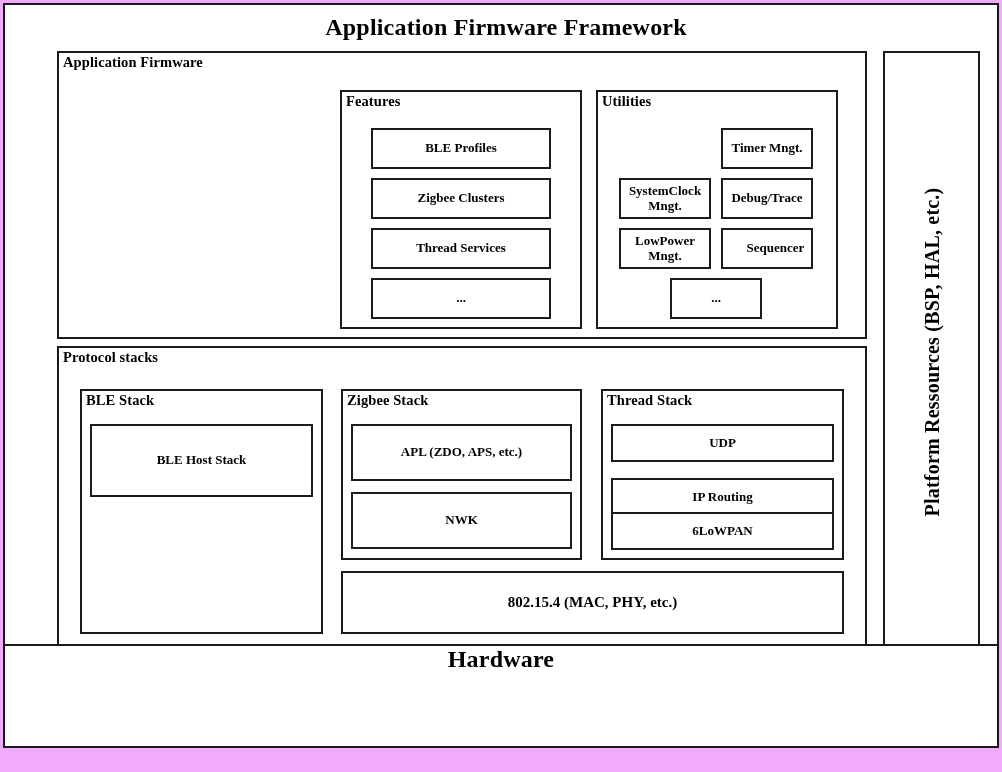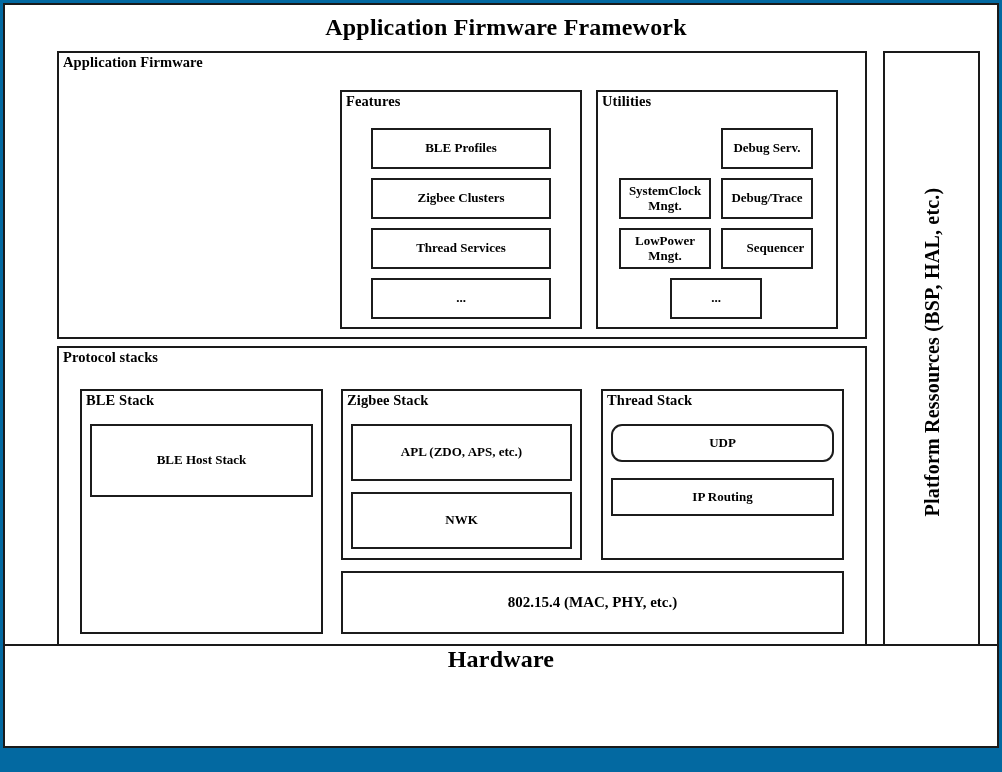--- a/index.html
+++ b/index.html
@@ -11,21 +11,21 @@
     width: 1002px;
     height: 772px;
     font-family: "Liberation Serif", "DejaVu Serif", serif;
     color: #000000;
     overflow: hidden;
   }
   #canvas {
     position: relative;
     width: 1002px;
     height: 772px;
-    background: #0369a1;
+    background: #f0abfc;
   }
 
   
   .box {
     position: absolute;
     box-sizing: border-box;
     background: #ffffff;
     border: 2px solid #1a1a1a;
   }
 
@@ -110,21 +110,21 @@
 
   <div class="leaf" style="left:371px; top:128px; width:180px; height:41px;">BLE Profiles</div>
   <div class="leaf" style="left:371px; top:178px; width:180px; height:41px;">Zigbee Clusters</div>
   <div class="leaf" style="left:371px; top:228px; width:180px; height:41px;">Thread Services</div>
   <div class="leaf" style="left:371px; top:278px; width:180px; height:41px;">...</div>
 
   <div class="box" id="utilities-panel" style="left:596px; top:90px; width:242px; height:239px;">
     <div class="panel-label">Utilities</div>
   </div>
 
-  <div class="leaf small" style="left:721px; top:128px; width:92px; height:41px;">Debug Serv.</div>
+  <div class="leaf small" style="left:721px; top:128px; width:92px; height:41px;">Timer Mngt.</div>
 
   <div class="leaf small" style="left:619px; top:178px; width:92px; height:41px;">SystemClock Mngt.</div>
   <div class="leaf small" style="left:721px; top:178px; width:92px; height:41px;">Debug/Trace</div>
 
   <div class="leaf small" style="left:619px; top:228px; width:92px; height:41px;">LowPower Mngt.</div>
   <div class="leaf small" style="left:721px; top:228px; width:92px; height:41px;padding-left:20px;">Sequencer</div>
 
   <div class="leaf small" style="left:670px; top:278px; width:92px; height:41px;">...</div>
 
   <div class="box" id="protocol-stacks-panel" style="left:57px; top:346px; width:810px; height:306px;">
@@ -141,22 +141,23 @@
     <div class="panel-label">Zigbee Stack</div>
   </div>
 
   <div class="leaf" style="left:351px; top:424px; width:221px; height:57px;">APL (ZDO, APS, etc.)</div>
   <div class="leaf" style="left:351px; top:492px; width:221px; height:57px;">NWK</div>
 
   <div class="box" id="thread-stack-panel" style="left:601px; top:389px; width:243px; height:171px;">
     <div class="panel-label">Thread Stack</div>
   </div>
 
-  <div class="leaf" style="left:611px; top:424px; width:223px; height:38px;border-radius:11px;">UDP</div>
+  <div class="leaf" style="left:611px; top:424px; width:223px; height:38px;">UDP</div>
   <div class="leaf" style="left:611px; top:468px; width:223px; height:38px;margin-top:10px;">IP Routing</div>
+  <div class="leaf" style="left:611px; top:512px; width:223px; height:38px;">6LoWPAN</div>
 
   <div class="leaf" style="left:341px; top:571px; width:503px; height:63px; font-size:15px;">802.15.4 (MAC, PHY,  etc.)</div>
 
   <div class="box" id="platform-resources-panel" style="left:883px; top:51px; width:97px; height:601px;">
     <div id="platform-label">Platform Ressources (BSP, HAL, etc.)</div>
   </div>
 
   <div class="box" id="hardware-panel" style="left:3px; top:644px; width:996px; height:104px; display:flex; justify-content:center;">
     <div id="hardware-label">Hardware</div>
   </div>

